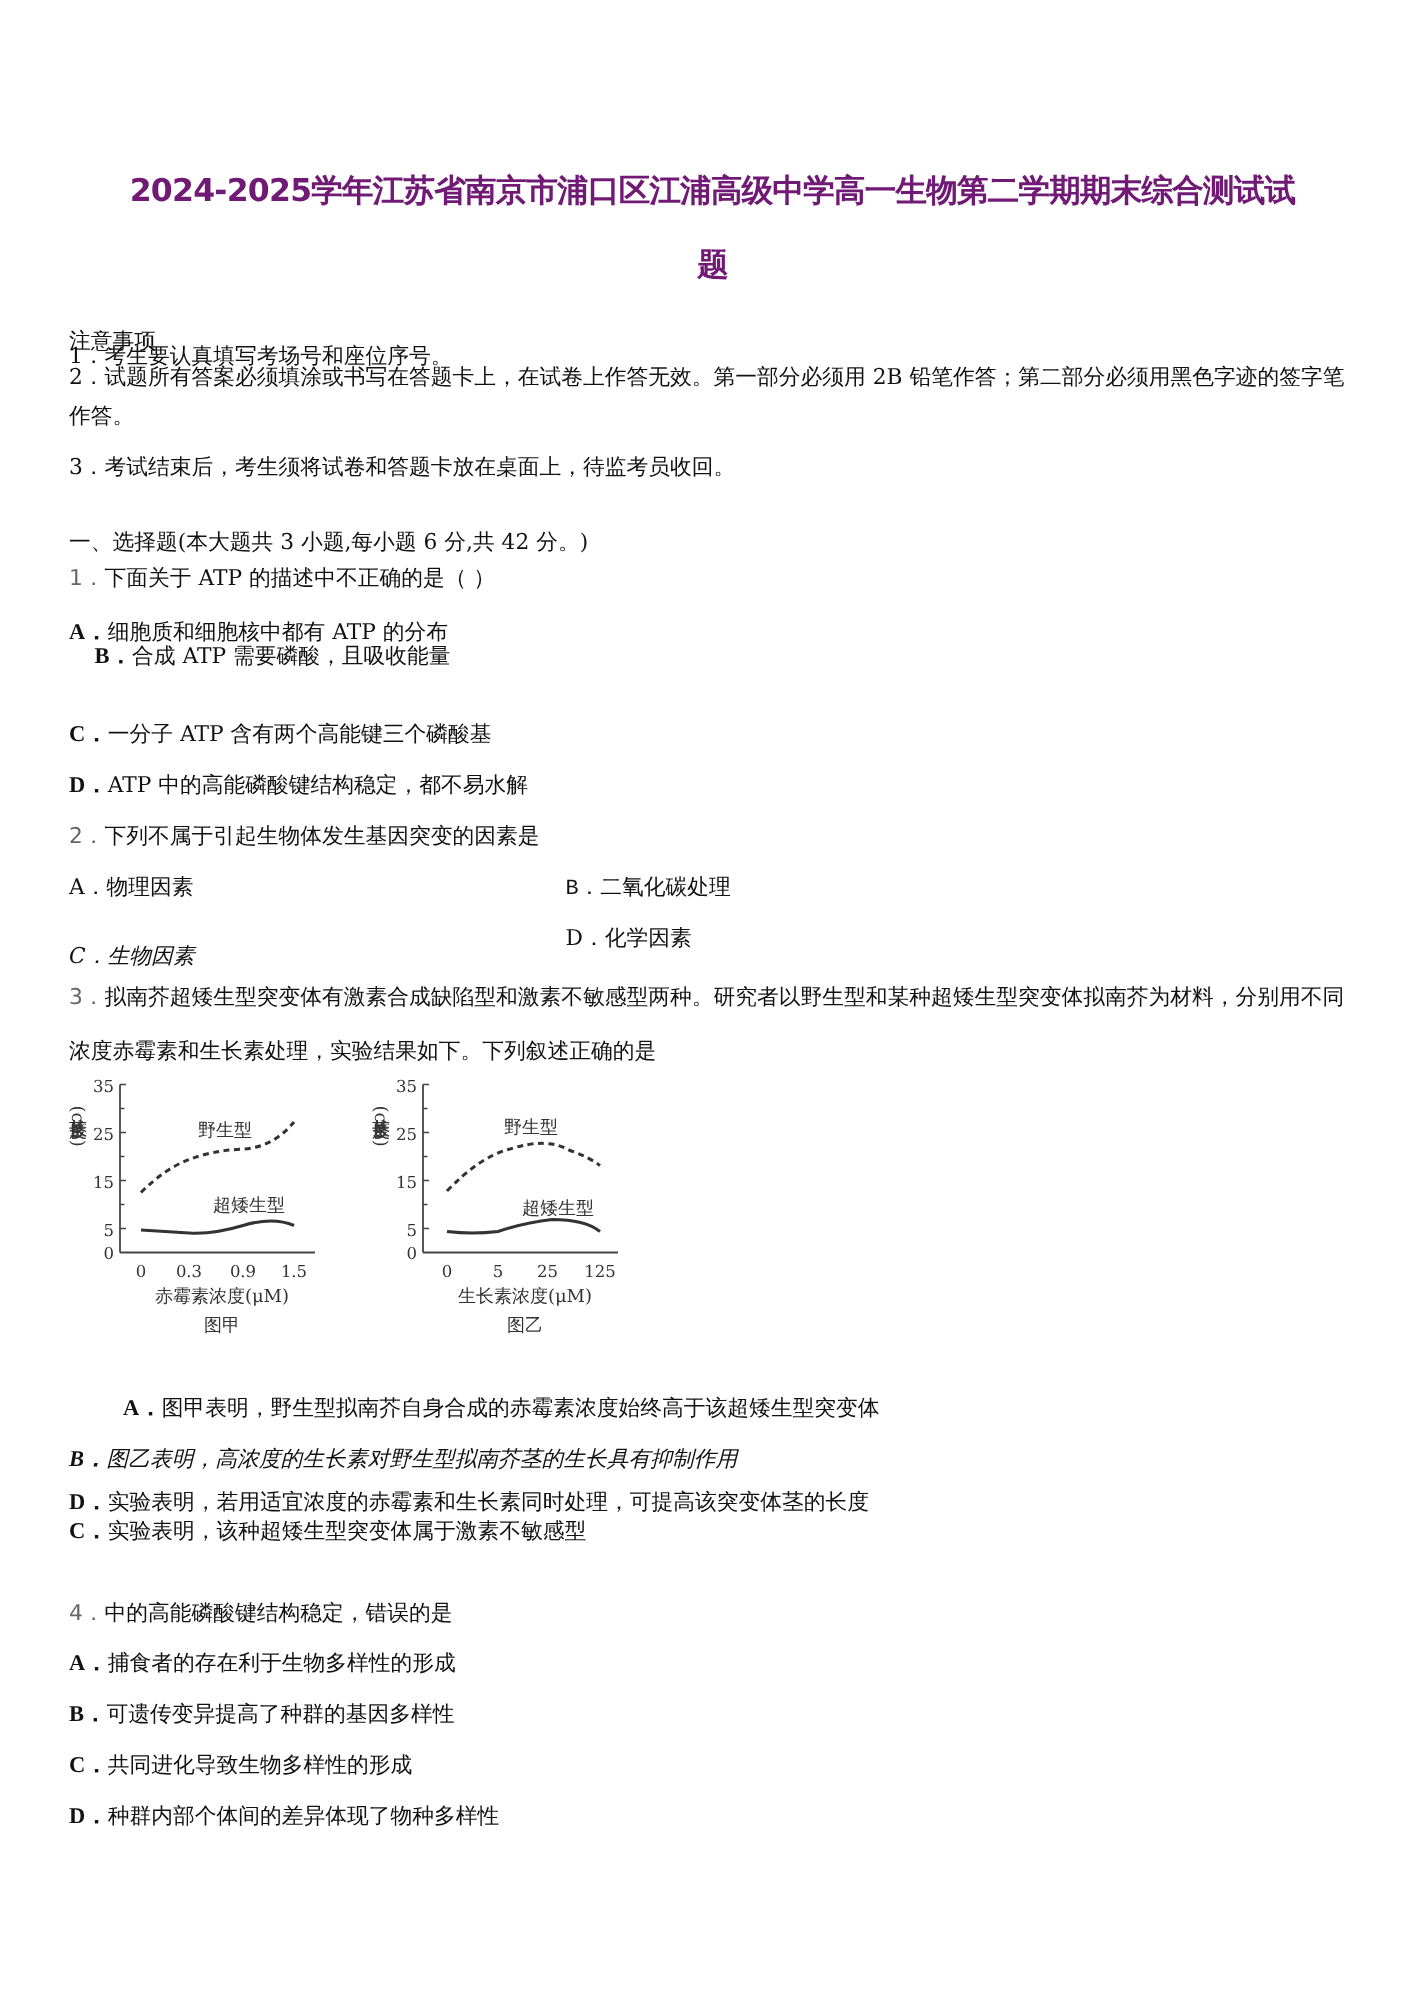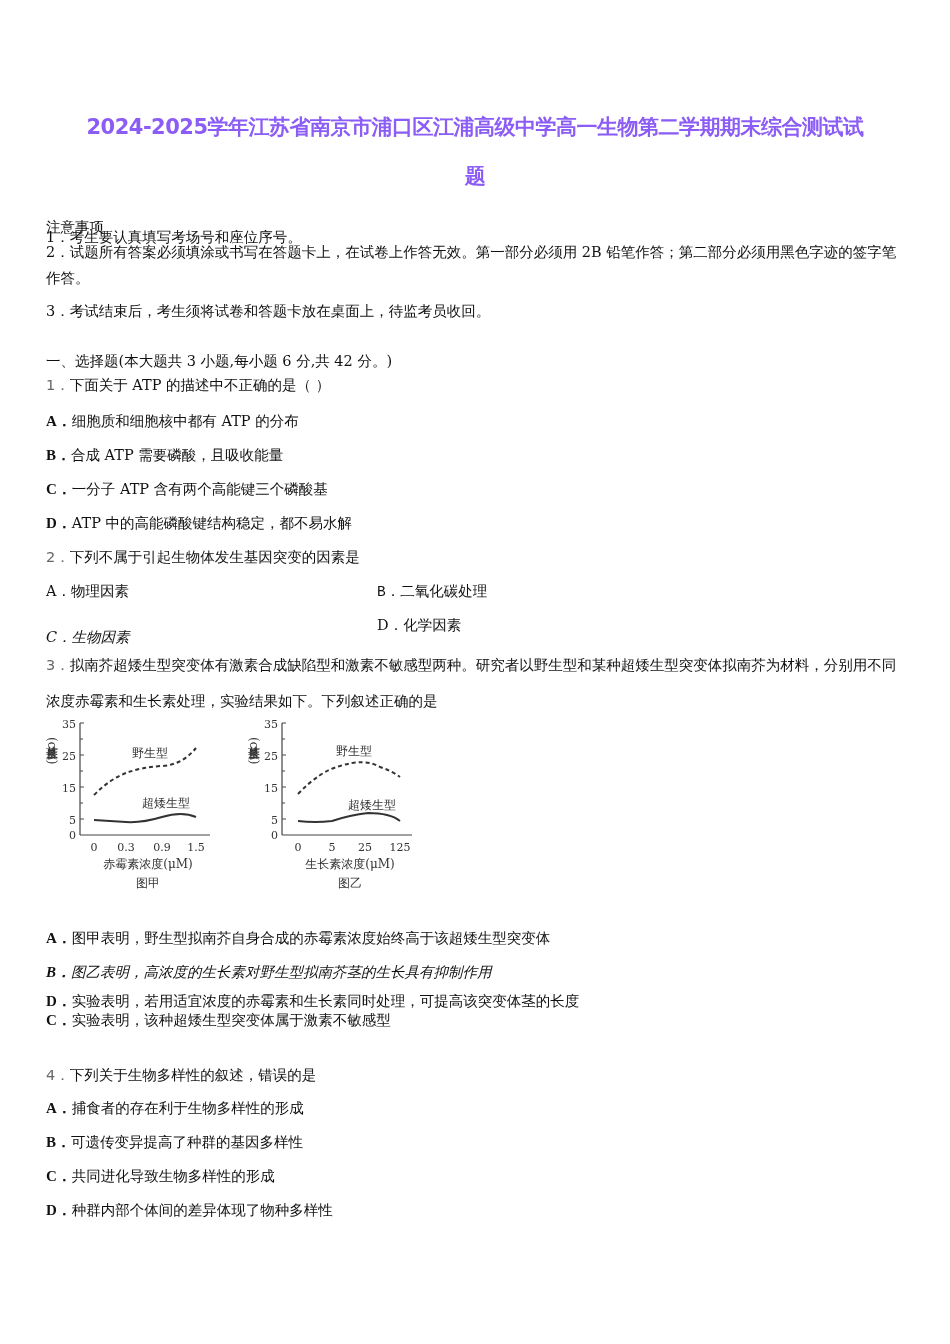--- a/index.html
+++ b/index.html
@@ -1,17 +1,17 @@
 <!DOCTYPE html>
 <html><head>
 <meta charset="utf-8">
 <style>
   html, body { margin: 0; padding: 0; background: #ffffff; }
   body { width: 950px; height: 1344px; position: relative; overflow: hidden; color: #111; font-family: "DejaVu Serif", "Liberation Serif", serif; }
-  .title { position: absolute; left: 30px; width: 890px; text-align: center; font-family: "DejaVu Sans", "Liberation Sans", sans-serif; font-weight: bold; font-size: 21px; letter-spacing: -0.5px; color: #8b5cf6; }
+  .title { position: absolute; left: 30px; width: 890px; text-align: center; font-family: "DejaVu Sans", "Liberation Sans", sans-serif; font-weight: bold; font-size: 21px; letter-spacing: -0.5px; color: #701a75; }
   .t1 { top: 113px; }
   .t2 { top: 162px; }
   .line { position: absolute; left: 46px; font-size: 14.5px; white-space: nowrap; color: #111; }
   .wrap { white-space: normal; width: 860px; line-height: 26px; }
   .qnum { color: #666; font-family: "DejaVu Sans", sans-serif; font-weight: normal; }
   .opt-letter { font-weight: bold; font-family: "Liberation Serif", serif; font-size: 15px; }
   .opt-b { left: 377px; }
   .chart { position: absolute; }
   svg text { font-family: "DejaVu Serif", serif; fill: #333; }
 </style>
@@ -25,21 +25,21 @@
 <div class="line" style="top:228px;">1．考生要认真填写考场号和座位序号。</div>
 <div class="line wrap" style="top:239px;">2．试题所有答案必须填涂或书写在答题卡上，在试卷上作答无效。第一部分必须用 2B 铅笔作答；第二部分必须用黑色字迹的签字笔作答。</div>
 <div class="line" style="top:302px;">3．考试结束后，考生须将试卷和答题卡放在桌面上，待监考员收回。</div>
 
 <div class="line" style="top:352px;">一、选择题(本大题共 3 小题,每小题 6 分,共 42 分。)</div>
 
 <div class="line" style="top:376px;">
   <span class="qnum">1．</span><span>下面关于 ATP 的描述中不正确的是（    ）</span>
 </div>
 <div class="line" style="top:412px;"><span class="opt-letter">A．</span><span>细胞质和细胞核中都有 ATP 的分布</span></div>
-<div class="line" style="top:446px;"><span class="opt-letter">B．</span><span>合成 ATP 需要磷酸，且吸收能量</span></div>
+<div class="line" style="top:428px;margin-left:17px;"><span class="opt-letter">B．</span><span>合成 ATP 需要磷酸，且吸收能量</span></div>
 <div class="line" style="top:480px;"><span class="opt-letter">C．</span><span>一分子 ATP 含有两个高能键三个磷酸基</span></div>
 <div class="line" style="top:514px;"><span class="opt-letter">D．</span><span>ATP 中的高能磷酸键结构稳定，都不易水解</span></div>
 
 <div class="line" style="top:548px;">
   <span class="qnum">2．</span><span>下列不属于引起生物体发生基因突变的因素是</span>
 </div>
 <div class="line" style="top:582px;"><span>A．</span><span>物理因素</span></div>
 <div class="line opt-b" style="top:582px;font-family:Liberation Mono, monospace;"><span>B．</span><span>二氧化碳处理</span></div>
 <div class="line" style="top:628px;font-style:italic;"><span>C．</span><span>生物因素</span></div>
 <div class="line opt-b" style="top:616px;"><span>D．</span><span>化学因素</span></div>
@@ -105,24 +105,24 @@
     <text x="160" y="136" font-size="11" text-anchor="middle">125</text>
     <text x="110" y="153" font-size="12" text-anchor="middle">生长素浓度(μM)</text>
   </g>
   <path d="M58,79 Q80,56 100,51 Q125,43 140,52 Q152,56 160,62" fill="none" stroke="#333" stroke-width="2" stroke-dasharray="4,3"></path>
   <path d="M58,106 Q75,108 92,106 Q110,100 128,98 Q150,98 160,106" fill="none" stroke="#333" stroke-width="2"></path>
   <text x="96" y="40" font-size="12">野生型</text>
   <text x="108" y="94" font-size="12">超矮生型</text>
   <text x="110" y="172" font-size="12" text-anchor="middle">图乙</text>
 </svg>
 
-<div class="line" style="top:929px;"><span class="opt-letter">A．</span><span>图甲表明，野生型拟南芥自身合成的赤霉素浓度始终高于该超矮生型突变体</span></div>
+<div class="line" style="top:929px;margin-left:36px;"><span class="opt-letter">A．</span><span>图甲表明，野生型拟南芥自身合成的赤霉素浓度始终高于该超矮生型突变体</span></div>
 <div class="line" style="top:963px;font-style:italic;"><span class="opt-letter">B．</span><span>图乙表明，高浓度的生长素对野生型拟南芥茎的生长具有抑制作用</span></div>
 <div class="line" style="top:997px;margin-top:14px;"><span class="opt-letter">C．</span><span>实验表明，该种超矮生型突变体属于激素不敏感型</span></div>
 <div class="line" style="top:992px;"><span class="opt-letter">D．</span><span>实验表明，若用适宜浓度的赤霉素和生长素同时处理，可提高该突变体茎的长度</span></div>
 
 <div class="line" style="top:1066px;">
-  <span class="qnum">4．</span><span>下列关于生物多样性的叙述，错误的是</span>
+  <span class="qnum">4．</span><span>中的高能磷酸键结构稳定，错误的是</span>
 </div>
 <div class="line" style="top:1099px;"><span class="opt-letter">A．</span><span>捕食者的存在利于生物多样性的形成</span></div>
 <div class="line" style="top:1133px;"><span class="opt-letter">B．</span><span>可遗传变异提高了种群的基因多样性</span></div>
 <div class="line" style="top:1167px;"><span class="opt-letter">C．</span><span>共同进化导致生物多样性的形成</span></div>
 <div class="line" style="top:1201px;"><span class="opt-letter">D．</span><span>种群内部个体间的差异体现了物种多样性</span></div>
 
 </body></html>

